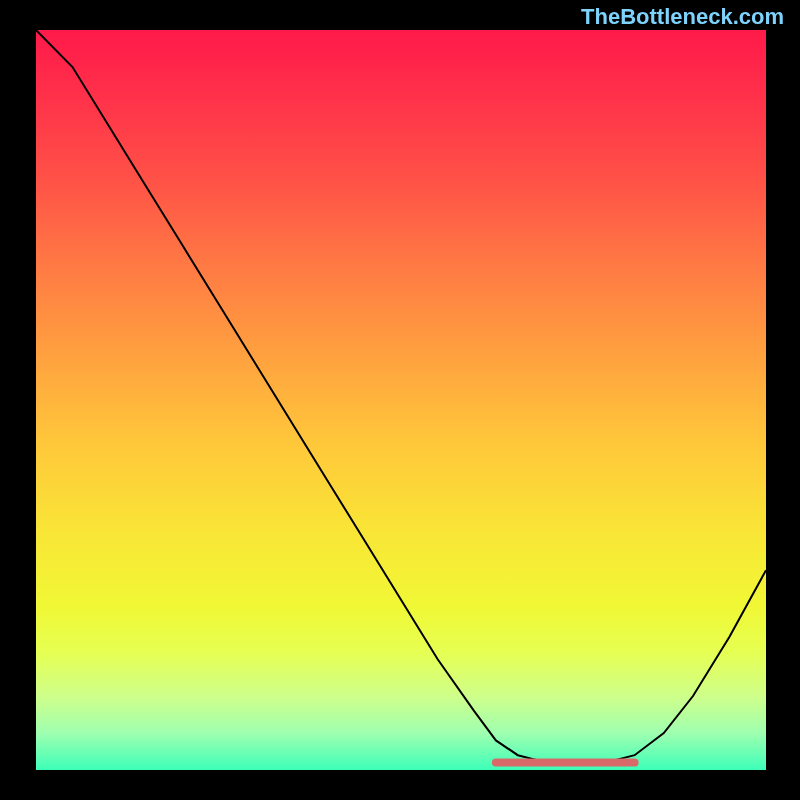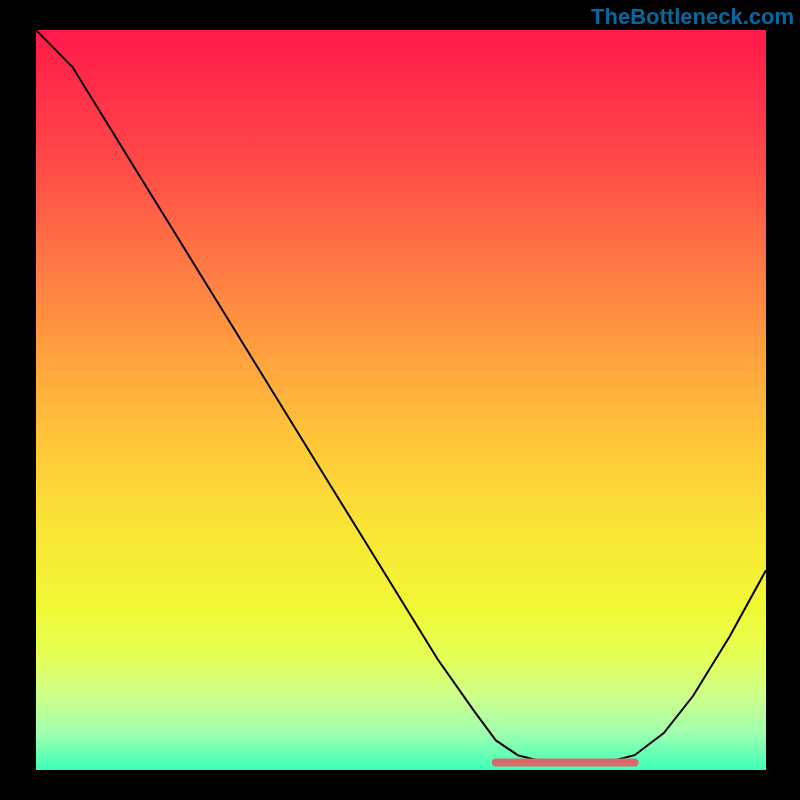--- a/index.html
+++ b/index.html
@@ -6,22 +6,22 @@
   body {
     width: 800px;
     height: 800px;
     background: #000;
     position: relative;
     font-family: Arial, sans-serif;
   }
   .watermark {
     position: absolute;
     top: 4px;
-    right: 6px;
-    color: #0369a1;
+    right: 16px;
+    color: #7dd3fc;
     font-size: 22px;
     font-weight: bold;
     z-index: 10;
   }
   .plot-area {
     position: absolute;
     left: 36px;
     top: 30px;
     width: 730px;
     height: 740px;

